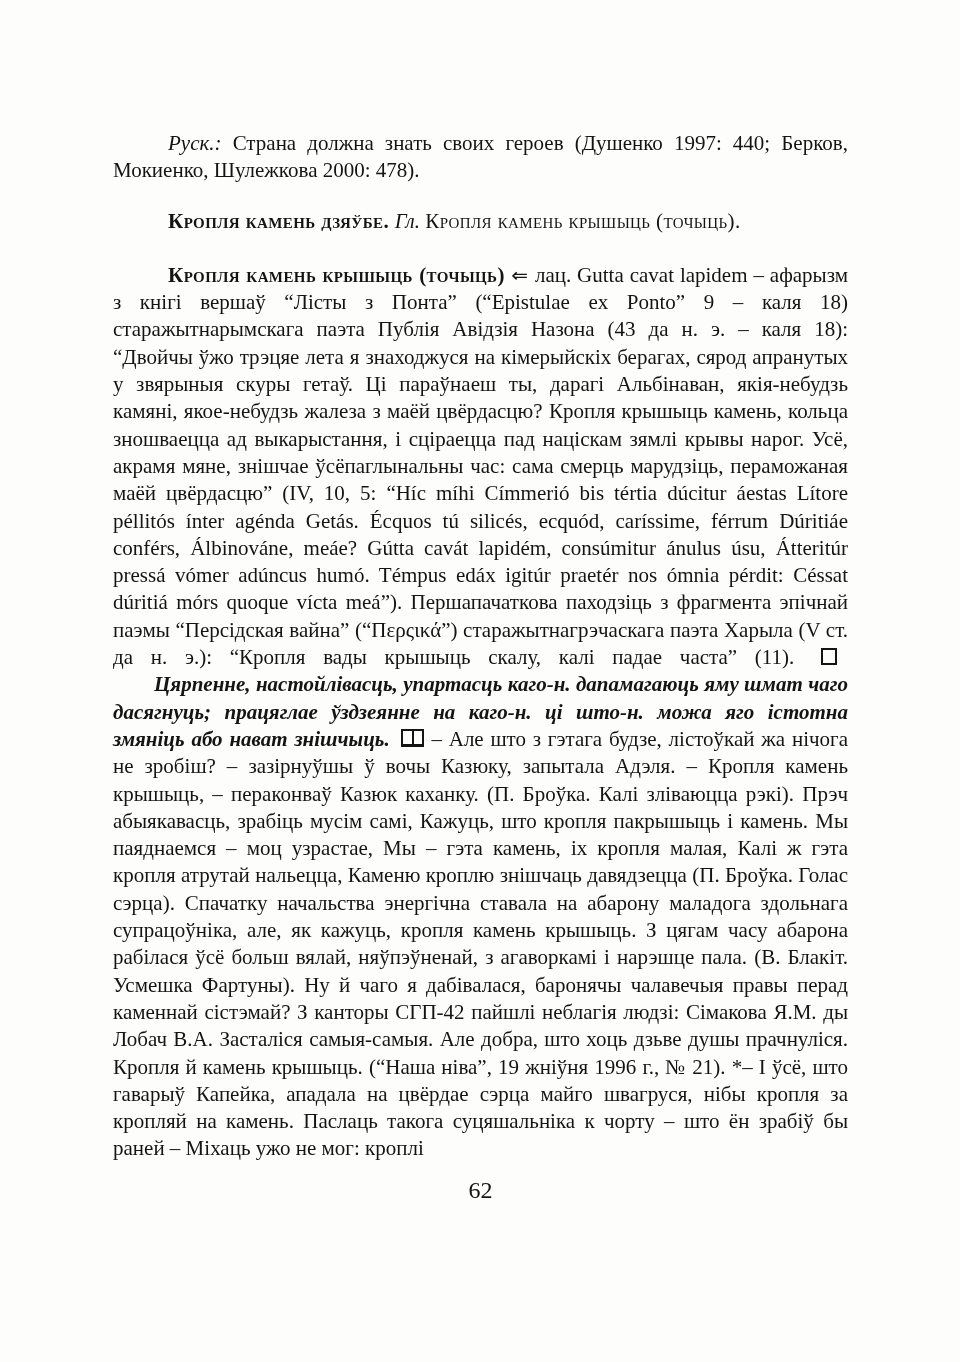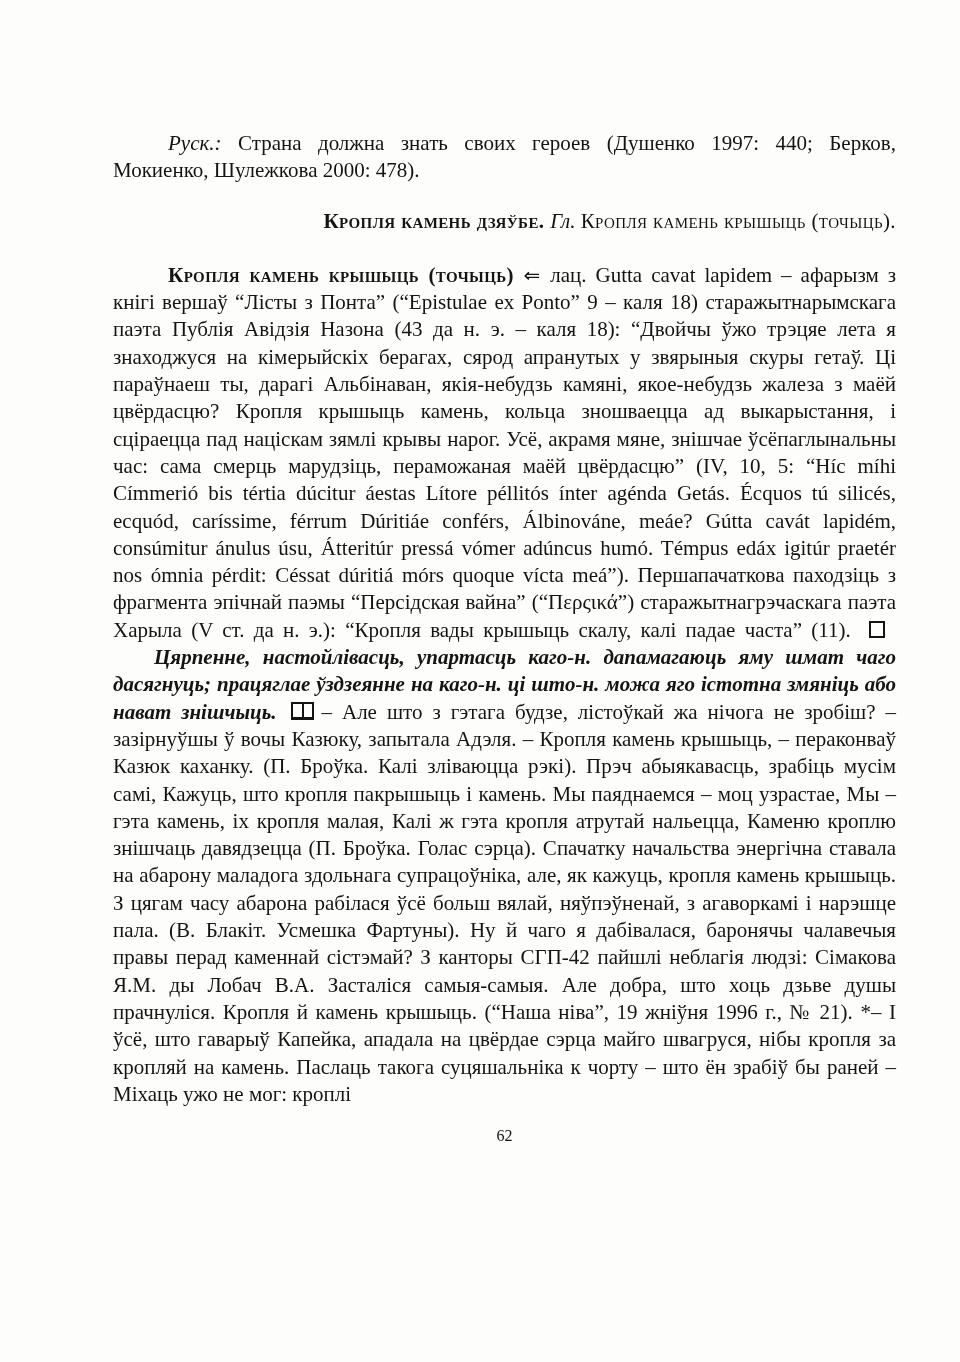--- a/index.html
+++ b/index.html
@@ -9,34 +9,34 @@
   }
   body {
     width: 960px;
     height: 1362px;
     overflow: hidden;
   }
   .page {
     box-sizing: border-box;
     width: 960px;
     height: 1362px;
-    padding: 130px 64px 0 113px;
+    padding: 130px 112px 0 113px;
     color: #141414;
     font-family: "Liberation Serif", "DejaVu Serif", serif;
     font-size: 21px;
     line-height: 27.3px;
   }
   p.para {
     margin: 0;
     text-align: justify;
     text-indent: 55px;
   }
   p.cross-ref {
     margin: 23px 0 27px 0;
-    text-align: right;
+    text-align: left;
   }
   .seg-regular { font-style: normal; }
   .seg-italic { font-style: italic; }
   .seg-bold-italic { font-weight: 700; font-style: italic; margin-left: 41px; }
   .seg-bold-sc {
     font-weight: 700;
     font-variant: small-caps;
     letter-spacing: 0.4px;
   }
   .seg-sc {
@@ -72,21 +72,21 @@
     top: 0;
     bottom: 0;
     width: 2px;
     margin-left: -1px;
     background: #141414;
   }
   .page-num {
     margin: 14px 0 0 0;
     text-align: center;
     text-indent: 0;
-    font-size: 16px;
+    font-size: 24px;
   }
 </style>
 </head>
 <body>
 
 <div class="page">
 
   <p class="para"><span class="seg-italic">Руск.: </span><span class="seg-regular">Страна должна знать своих героев (Душенко 1997: 440; Берков, Мокиенко, Шулежкова 2000: 478).</span></p>
 
   <p class="para cross-ref"><span class="seg-bold-sc">Кропля камень дзяўбе. </span><span class="seg-italic">Гл. </span><span class="seg-sc">Кропля камень крышыць (точыць).</span></p>

